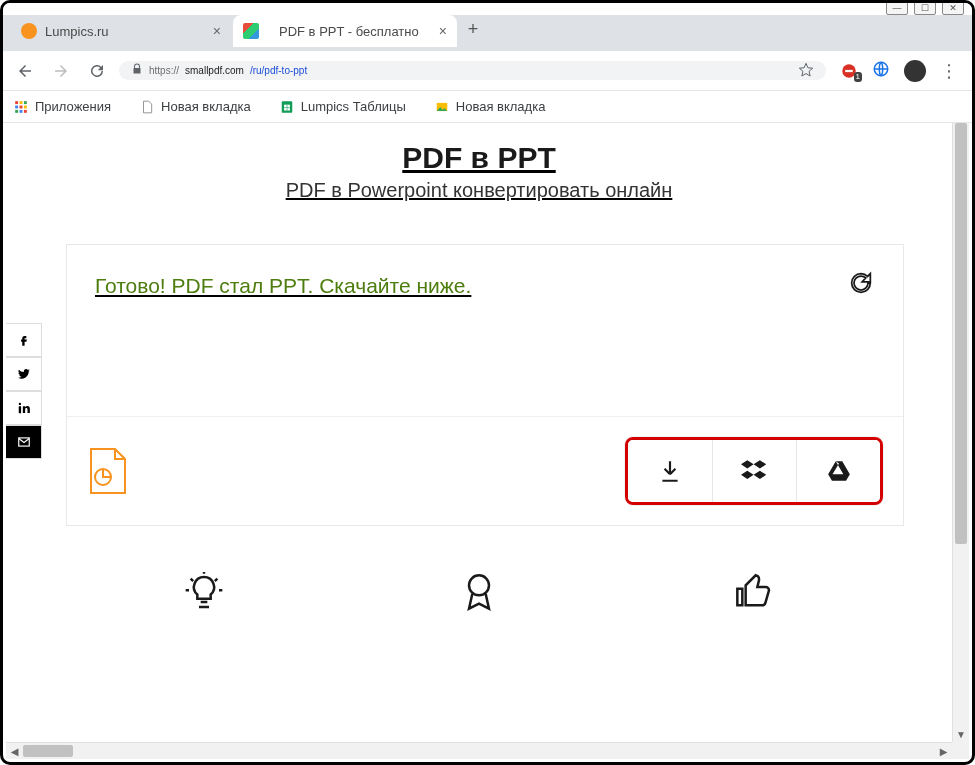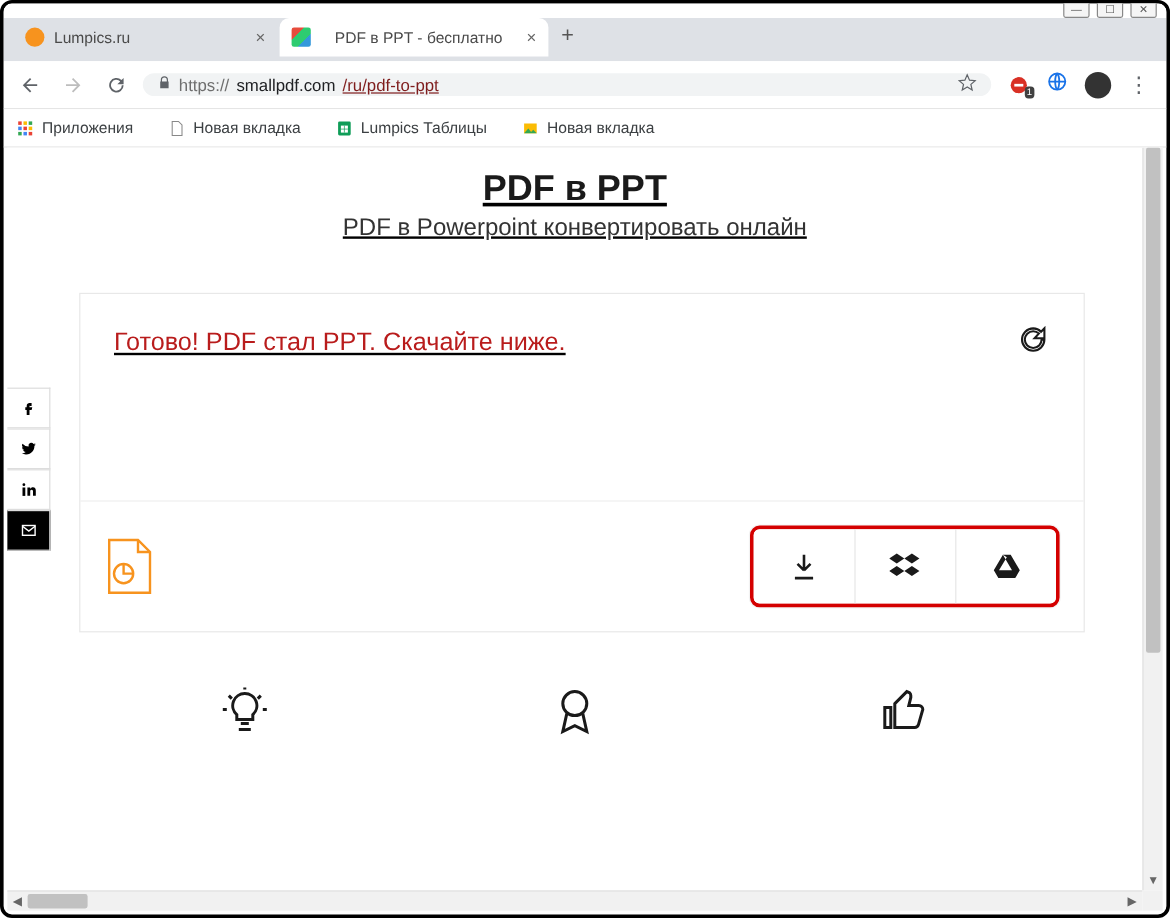--- a/index.html
+++ b/index.html
@@ -16,24 +16,24 @@
 .tab { display:flex; align-items:center; height:32px; padding:0 10px; background:#dee1e6; border-radius:8px 8px 0 0; margin-right:2px; min-width:220px; font-size:13px; color:#4a4a4a; gap:8px; position:relative; }
 .tab.active { background:#fff;gap:20px; }
 .tab .favicon { width:16px; height:16px; border-radius:50%; }
 .tab .close { margin-left:auto; font-size:14px; color:#666; cursor:pointer; }
 .newtab { width:28px; height:28px; display:flex; align-items:center; justify-content:center; color:#555; font-size:18px; }
 
 
 .addrbar { height:40px; background:#fff; display:flex; align-items:center; padding:0 8px; gap:8px; border-bottom:1px solid #e5e5e5; }
 .navbtn { width:28px; height:28px; display:flex; align-items:center; justify-content:center; color:#5f6368; border-radius:50%; }
 .navbtn.disabled { color:#bdbdbd; }
-.addr { flex:1; height:19px; background:#f1f3f4; border-radius:15px; display:flex; align-items:center; padding:0 12px; color:#555; font-size:14px; gap:6px; }
+.addr { flex:1; height:19px; background:#f1f3f4; border-radius:15px; display:flex; align-items:center; padding:0 12px; color:#555; font-size:10px; gap:6px; }
 .addr .lock { font-size:12px; }
 .addr .url-host { color:#202124; }
-.addr .url-path { color:#7f1d1d;text-decoration:underline; }
+.addr .url-path { color:#1d4ed8; }
 .addr .star { margin-left:auto; color:#5f6368; }
 .exticons { display:flex; align-items:center; gap:14px; padding:0 6px; }
 .badge-icon { position:relative; width:18px; height:18px; }
 .badge-icon .dot { position:absolute; bottom:-2px; right:-4px; background:#414141; color:#fff; font-size:8px; border-radius:3px; padding:0 2px; line-height:10px; }
 .avatar { width:22px; height:22px; border-radius:50%; background:#333; }
 .menu-dots { font-size:18px; color:#5f6368; }
 
 
 .bmbar { height:32px; background:#fff; display:flex; align-items:center; padding:0 10px; gap:28px; border-bottom:1px solid #e5e5e5; font-size:13px; color:#3c4043; }
 .bm { display:flex; align-items:center; gap:6px; }
@@ -56,21 +56,21 @@
 .page-hd h1 { font-size:30px; font-weight:700; color:#1a1a1a; }
 .page-hd p { font-size:20px; color:#333; margin-top:4px; }
 
 
 .sharerail { position:absolute; left:0; top:200px; width:36px; display:flex; flex-direction:column; }
 .sharebtn { height:34px; display:flex; align-items:center; justify-content:center; background:#fff; border:1px solid #ddd; border-left:none; color:#000; }
 .sharebtn.email { background:#000; color:#fff; }
 
 
 .stage { margin:30px 48px 0 60px; border:1px solid #e8e8e8; }
-.status-row { padding:24px 28px; display:flex; align-items:center; justify-content:space-between; font-size:21px; color:#b91c1c; }
+.status-row { padding:24px 28px; display:flex; align-items:center; justify-content:space-between; font-size:21px; color:#4d7c0f; }
 .restart-icn { width:28px; height:28px; }
 .gap { height:90px; border-top:none; }
 
 .file-row { display:flex; align-items:center; padding:20px 20px; border-top:1px solid #efefef; }
 .file-icon { width:40px; height:48px; }
 .file-text { margin-left:14px; }
 .file-text .t { font-size:16px; font-weight:600; color:#1a1a1a; }
 .file-text .f { font-size:15px; color:#555; margin-top:4px; }
 .save-targets { margin-left:auto; display:flex; border:3px solid #d40000; border-radius:8px; overflow:hidden; box-shadow:0 0 0 1px rgba(0,0,0,0.05); }
 .save-btn { width:84px; height:62px; display:flex; align-items:center; justify-content:center; background:#fff; border-left:1px solid #e6e6e6; }

